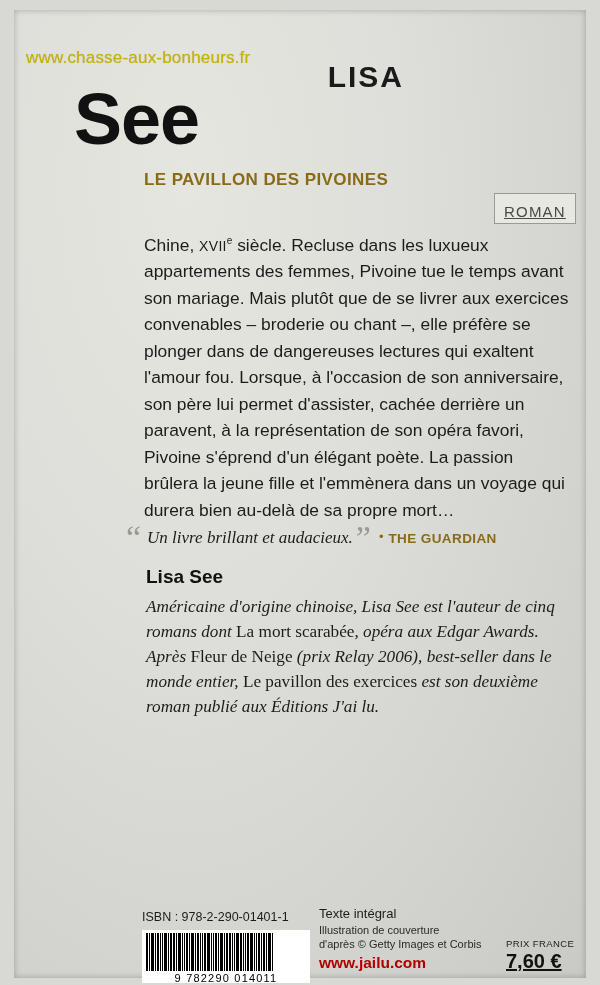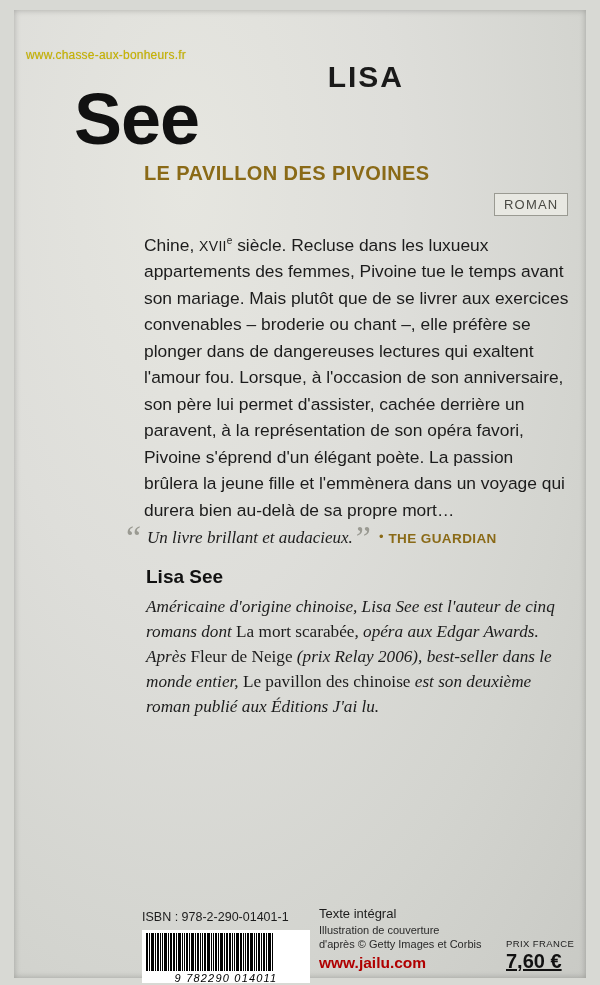--- a/index.html
+++ b/index.html
@@ -25,21 +25,21 @@
     width: 572px;
     height: 968px;
     background:
       radial-gradient(ellipse at 30% 18%, #e6e6e0 0%, #dededa 38%, #d3d4cf 72%, #c9cac5 100%);
     box-shadow: 0 0 6px rgba(0,0,0,0.25) inset;
   }
   .watermark {
     position: absolute;
     left: 12px;
     top: 38px;
-    font-size: 12px;
+    font-size: 17px;
     color: #c8b400;
     letter-spacing: 0.2px;
     font-family: "Liberation Sans", sans-serif;
     text-shadow: 0 0 1px rgba(120,110,0,0.4);
   }
   .author-block {
     position: absolute;
     left: 60px;
     top: 52px;
     width: 330px;
@@ -59,38 +59,39 @@
     font-weight: bold;
     color: #111111;
     line-height: 0.92;
     margin-top: -6px;
     letter-spacing: -1px;
     font-family: "Liberation Sans", sans-serif;
   }
   .title {
     position: absolute;
     left: 130px;
-    top: 152px;
-    font-size: 20px;
+    top: 160px;
+    font-size: 17px;
     font-weight: bold;
     color: #8a6a17;
     letter-spacing: 0.4px;
     font-family: "Liberation Sans", sans-serif;
   }
   .roman-badge {
     position: absolute;
     left: 480px;
     top: 183px;
     border: 1px solid #9a9a92;
     background: #e8e8e2;
     color: #4a4a44;
-    font-size: 13px;
+    font-size: 15px;
     letter-spacing: 1.2px;
-    padding: 3px 9px 3px 9px;
-    font-family: "Liberation Sans", sans-serif;
+    padding: 9px 9px 3px 9px;
+    font-family: "Liberation Sans", sans-serif;
+    text-decoration: underline;
   }
   .blurb {
     position: absolute;
     left: 130px;
     top: 222px;
     width: 428px;
     font-size: 17.4px;
     line-height: 1.52;
     color: #1c1c1c;
     text-align: left;
@@ -251,21 +252,20 @@
     background: #000;
     margin-right: 1px;
   }
   .barcode-digits {
     font-family: "Liberation Sans", sans-serif;
     font-size: 11px;
     letter-spacing: 1.2px;
     color: #000;
     margin-top: 1px;
     text-align: center;
-    font-style: italic;
   }
 </style>
 </head>
 <body>
 
 <div class="page">
   <div class="cover">
 
     <div class="watermark">www.chasse-aux-bonheurs.fr</div>
 
@@ -290,21 +290,21 @@
       <span class="quote-source">THE GUARDIAN</span>
     </div>
 
     <div class="bio-name">Lisa See</div>
 
     <div class="bio-text">
       <i>Américaine d'origine chinoise, Lisa See est l'auteur</i>
       <i>de cinq romans dont </i><span class="up">La mort scarabée</span><i>, opéra aux</i>
       <i>Edgar Awards. Après </i><span class="up">Fleur de Neige </span><i>(prix Relay</i>
       <i>2006), best-seller dans le monde entier, </i><span class="up">Le pavillon</span>
-      <span class="up">des chinoise </span><i>est son deuxième roman publié aux</i>
+      <span class="up">des exercices </span><i>est son deuxième roman publié aux</i>
       <i>Éditions J'ai lu.</i>
     </div>
 
     <div class="footer">
       <div class="isbn">ISBN : 978-2-290-01401-1</div>
 
       <div class="barcode-box">
         <div class="bars">
           <span style="width:2px"></span>
             <span style="width:1px"></span>

